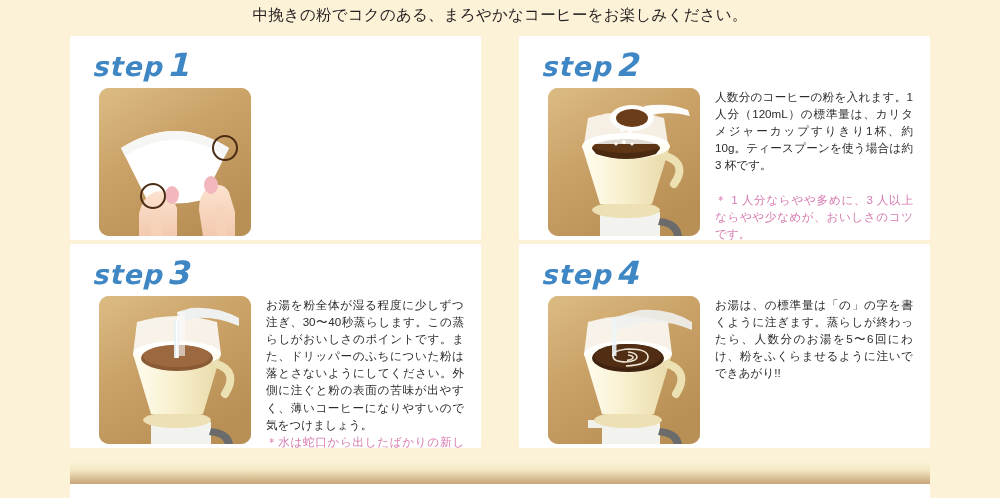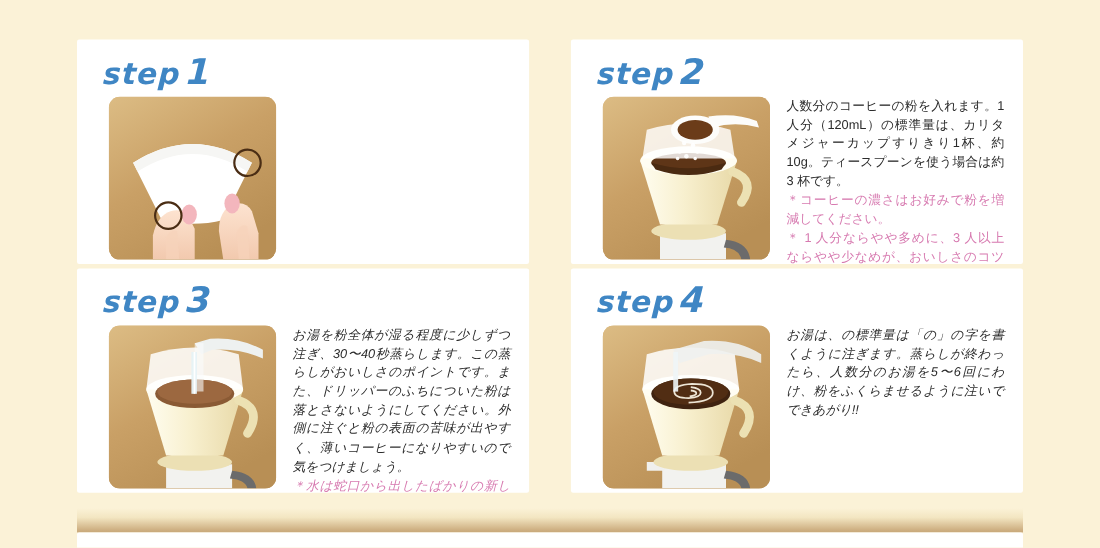--- a/index.html
+++ b/index.html
@@ -94,21 +94,21 @@
     width: 198px;
     font-size: 11.6px;
     line-height: 17.1px;
     color: #2b2b2b;
     text-align: justify;
     text-justify: inter-character;
   }
   .body-text .ast { color: #d77ab0; }
 
   
-  .panel.r2 .body-text { top: 52px; font-style: italic; }
+  .panel.r2 .body-text { top: 52px; }
 
   
   .bottom-band {
     position: absolute;
     left: 70px;
     top: 462px;
     width: 860px;
     height: 22px;
     background: linear-gradient(to bottom, #fbf2d7 0%, #f3e6c2 38%, #cfb184 88%, #c8a87a 100%);
   }
@@ -120,20 +120,21 @@
     height: 14px;
     background: #ffffff;
     border-radius: 2px 2px 0 0;
   }
 </style>
 </head>
 <body>
 
 <div class="page">
 
+  <div class="headline">中挽きの粉でコクのある、まろやかなコーヒーをお楽しみください。</div>
 
   <div class="grid">
 
     <div class="panel r1">
       <div class="step-title">
         <span>step</span><span class="num">1</span>
       </div>
 
       <div class="thumb">
         <svg viewBox="0 0 152 148" xmlns="http://www.w3.org/2000/svg">
@@ -219,21 +220,21 @@
               <circle cx="86" cy="50" r="1.8"></circle>
               <circle cx="76" cy="54" r="2"></circle>
             <circle cx="84" cy="56" r="1.6"></circle>
               <circle cx="68" cy="56" r="1.6"></circle>
           </g>
         </svg>
       </div>
 
       <div class="body-text">
         <span>人数分のコーヒーの粉を入れます。1 人分（120mL）の標準量は、カリタメジャーカップすりきり1杯、約10g。ティースプーンを使う場合は約 3 杯です。</span><br>
-        <span class="ast">＊コーヒーの濃さはお好みで粉を増減してください。</span><br>
+        <br>
         <span class="ast">＊ 1 人分ならやや多めに、3 人以上ならやや少なめが、おいしさのコツです。</span>
       </div>
     </div>
 
     <div class="panel r2">
       <div class="step-title">
         <span>step</span><span class="num">3</span>
       </div>
 
       <div class="thumb">

